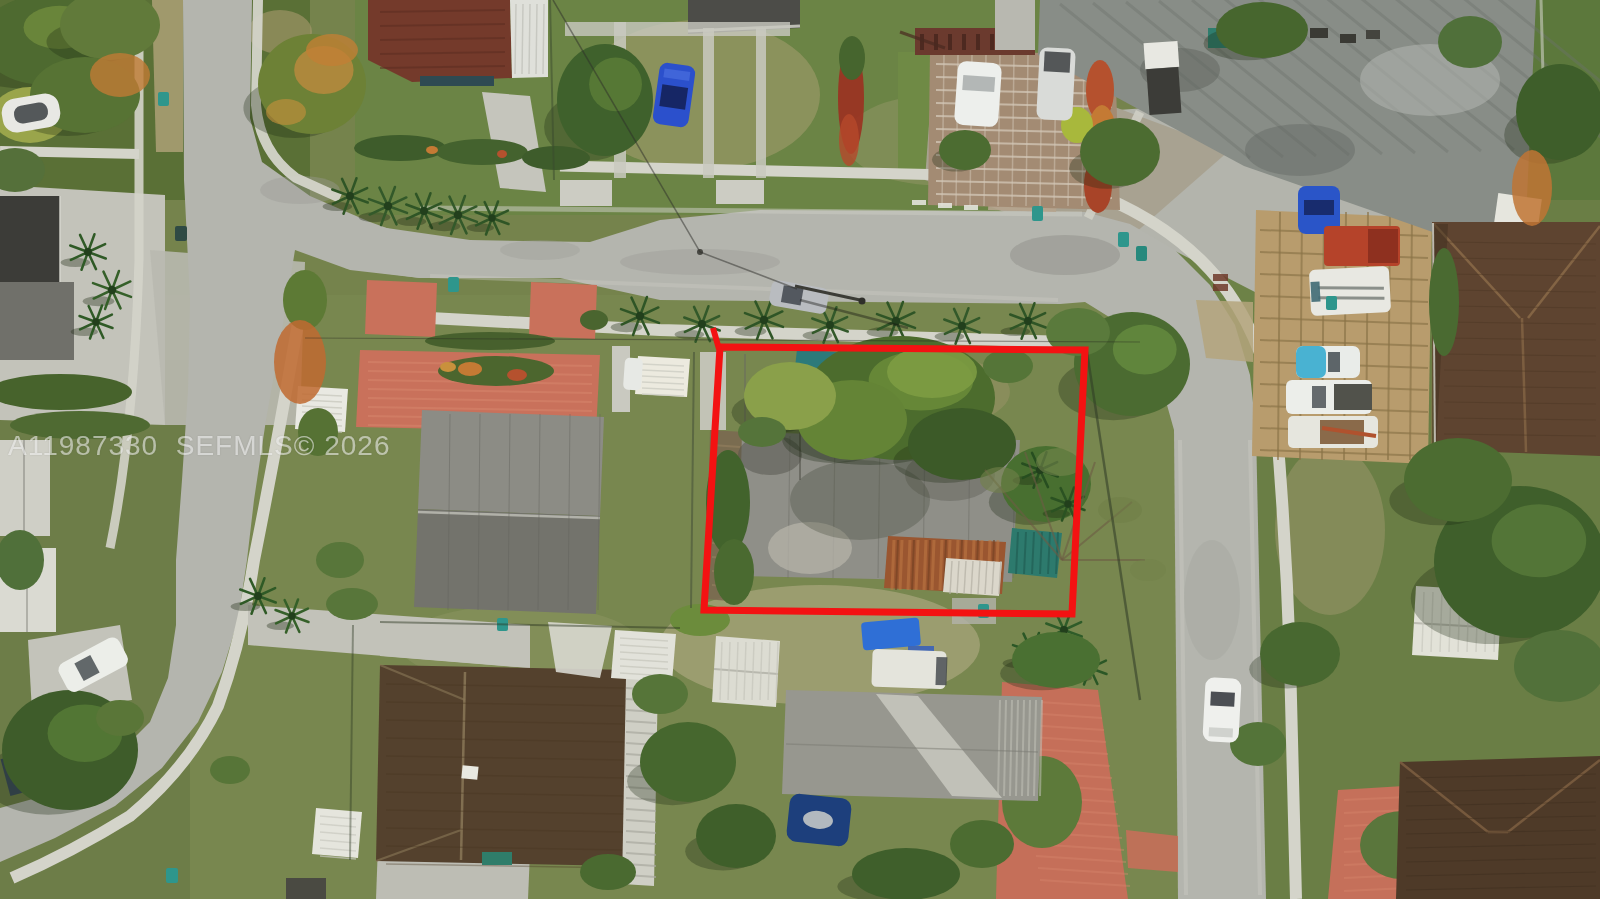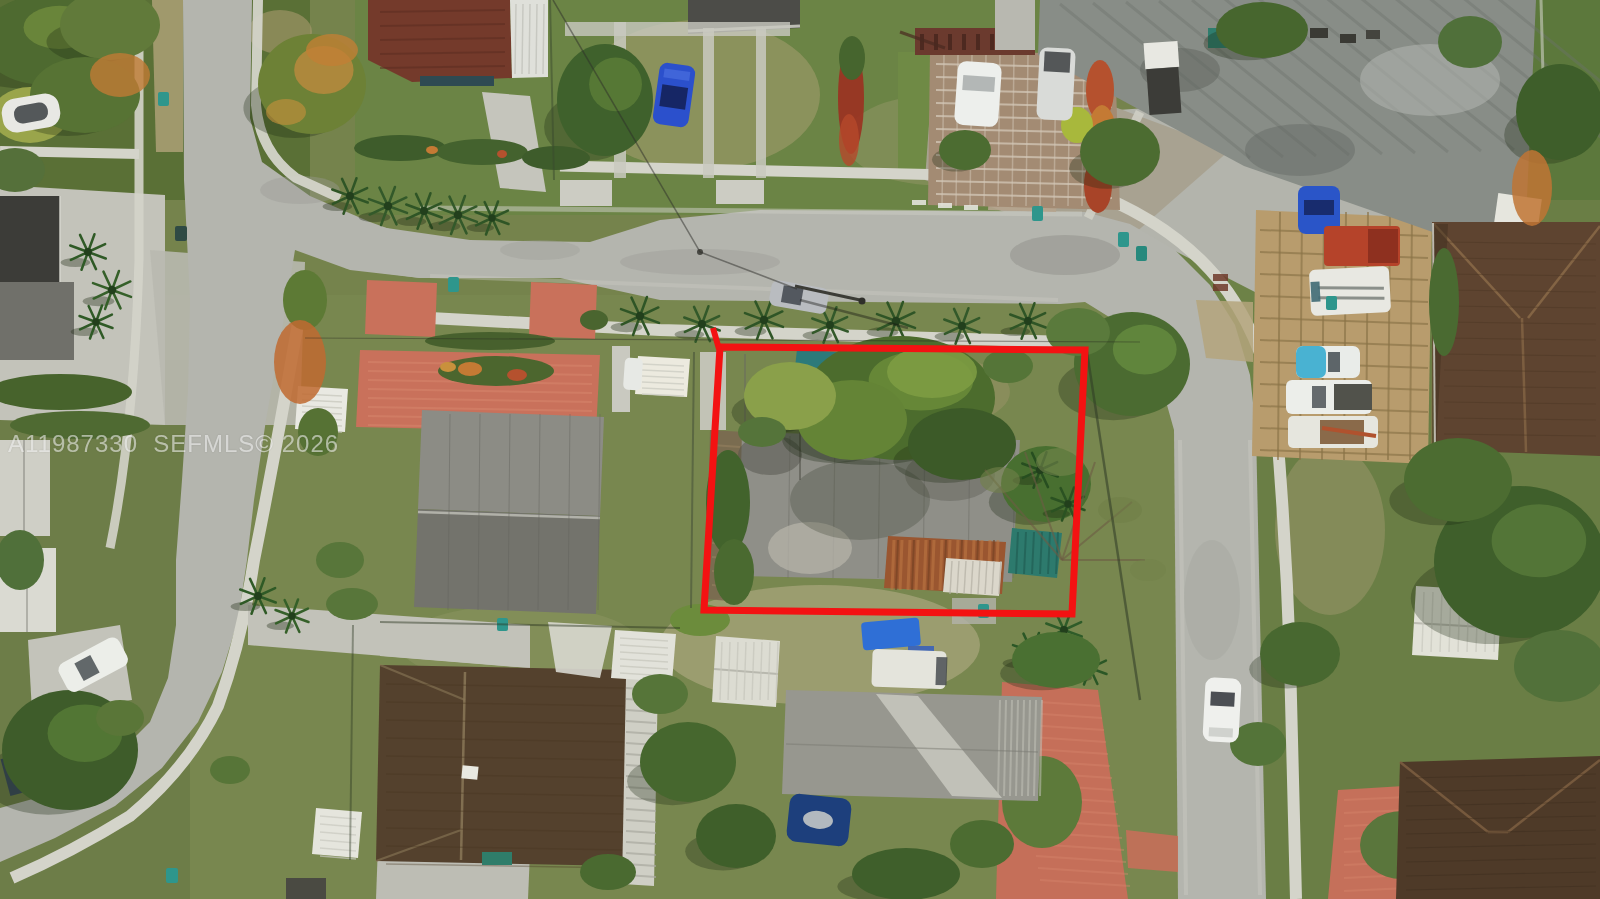--- a/index.html
+++ b/index.html
@@ -1,19 +1,19 @@
 <!DOCTYPE html>
 <html><head>
 <meta charset="utf-8">
 <style>
   html,body{margin:0;padding:0;background:#222;}
   .stage{position:relative;width:1600px;height:899px;overflow:hidden;background:#75834c;
          font-family:"Liberation Sans", sans-serif;}
   .stage svg{position:absolute;left:0;top:0;width:100%;height:100%;display:block;}
-  .watermark{position:absolute;left:8px;top:430px;font-size:24px;font-weight:400;
+  .watermark{position:absolute;left:8px;top:430px;font-size:28px;font-weight:400;
              letter-spacing:1px;color:rgba(255,255,255,0.55);white-space:pre;
              text-shadow:0 0 2px rgba(0,0,0,0.12);user-select:none;}
 </style>
 </head>
 <body>
 
 <div class="stage">
   <svg id="scene" viewBox="0 0 1600 899" preserveAspectRatio="xMidYMid slice">
       <g>
         <rect x="0" y="0" width="1600" height="899" fill="#75834c"></rect>

